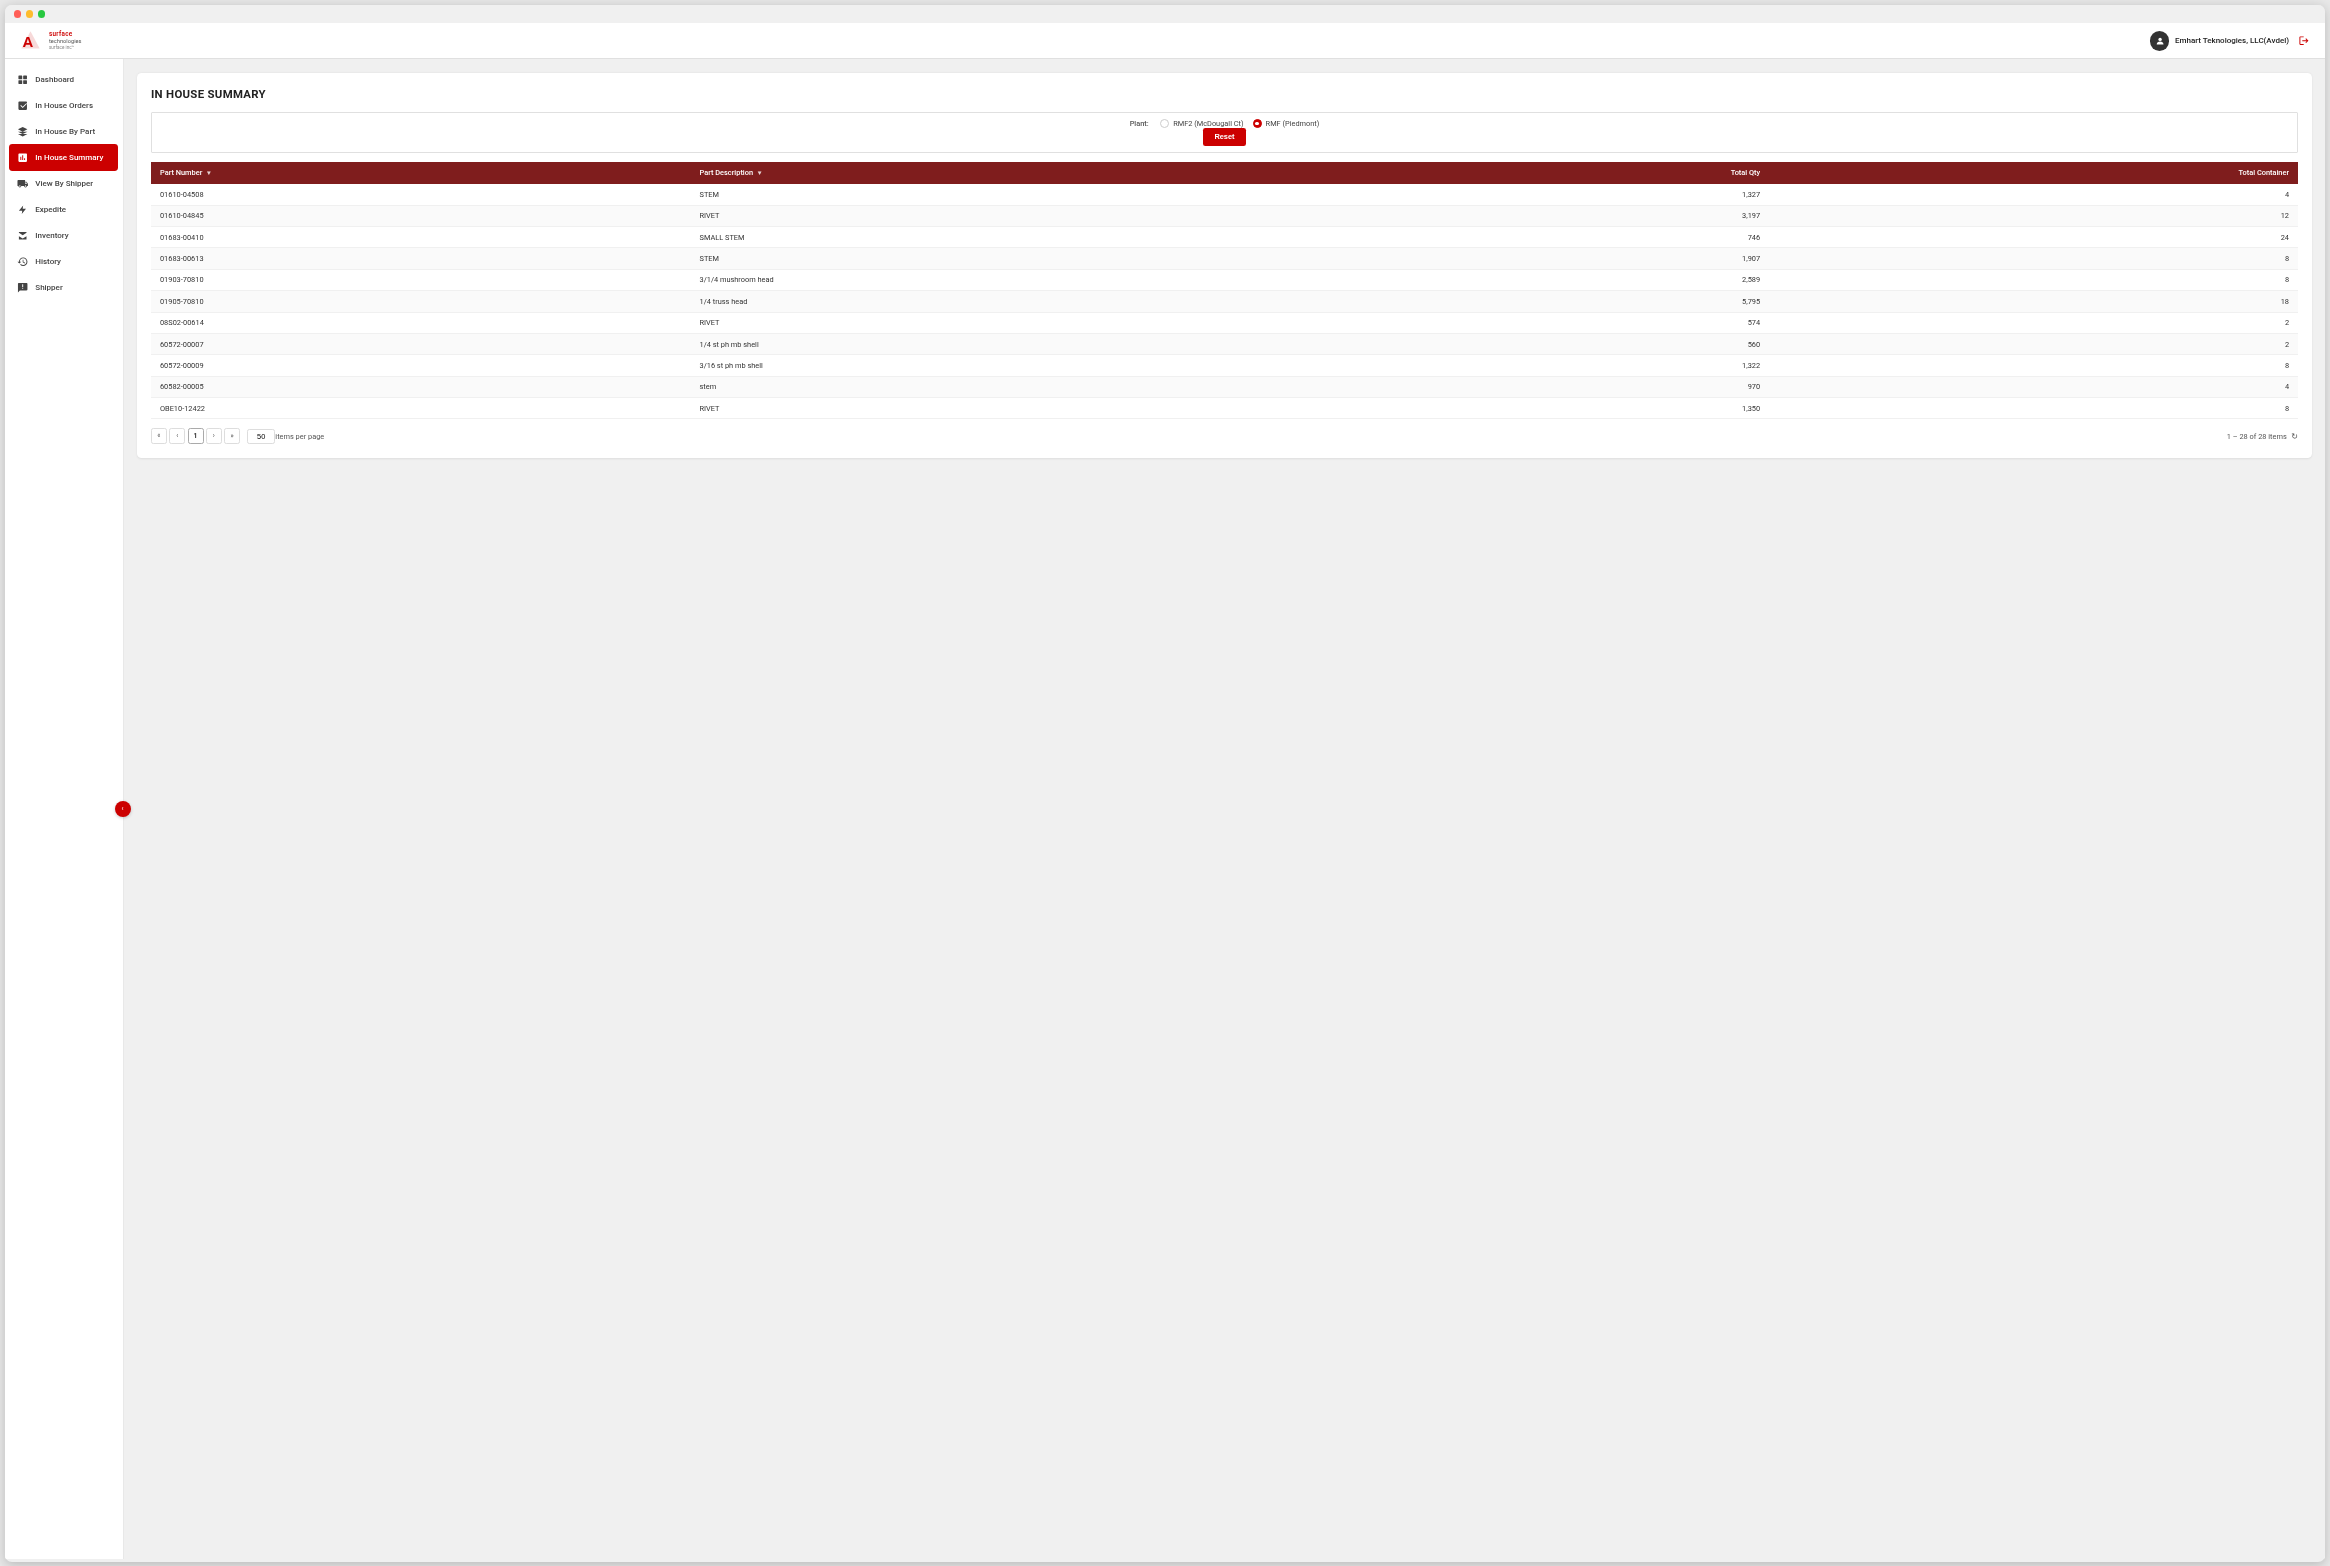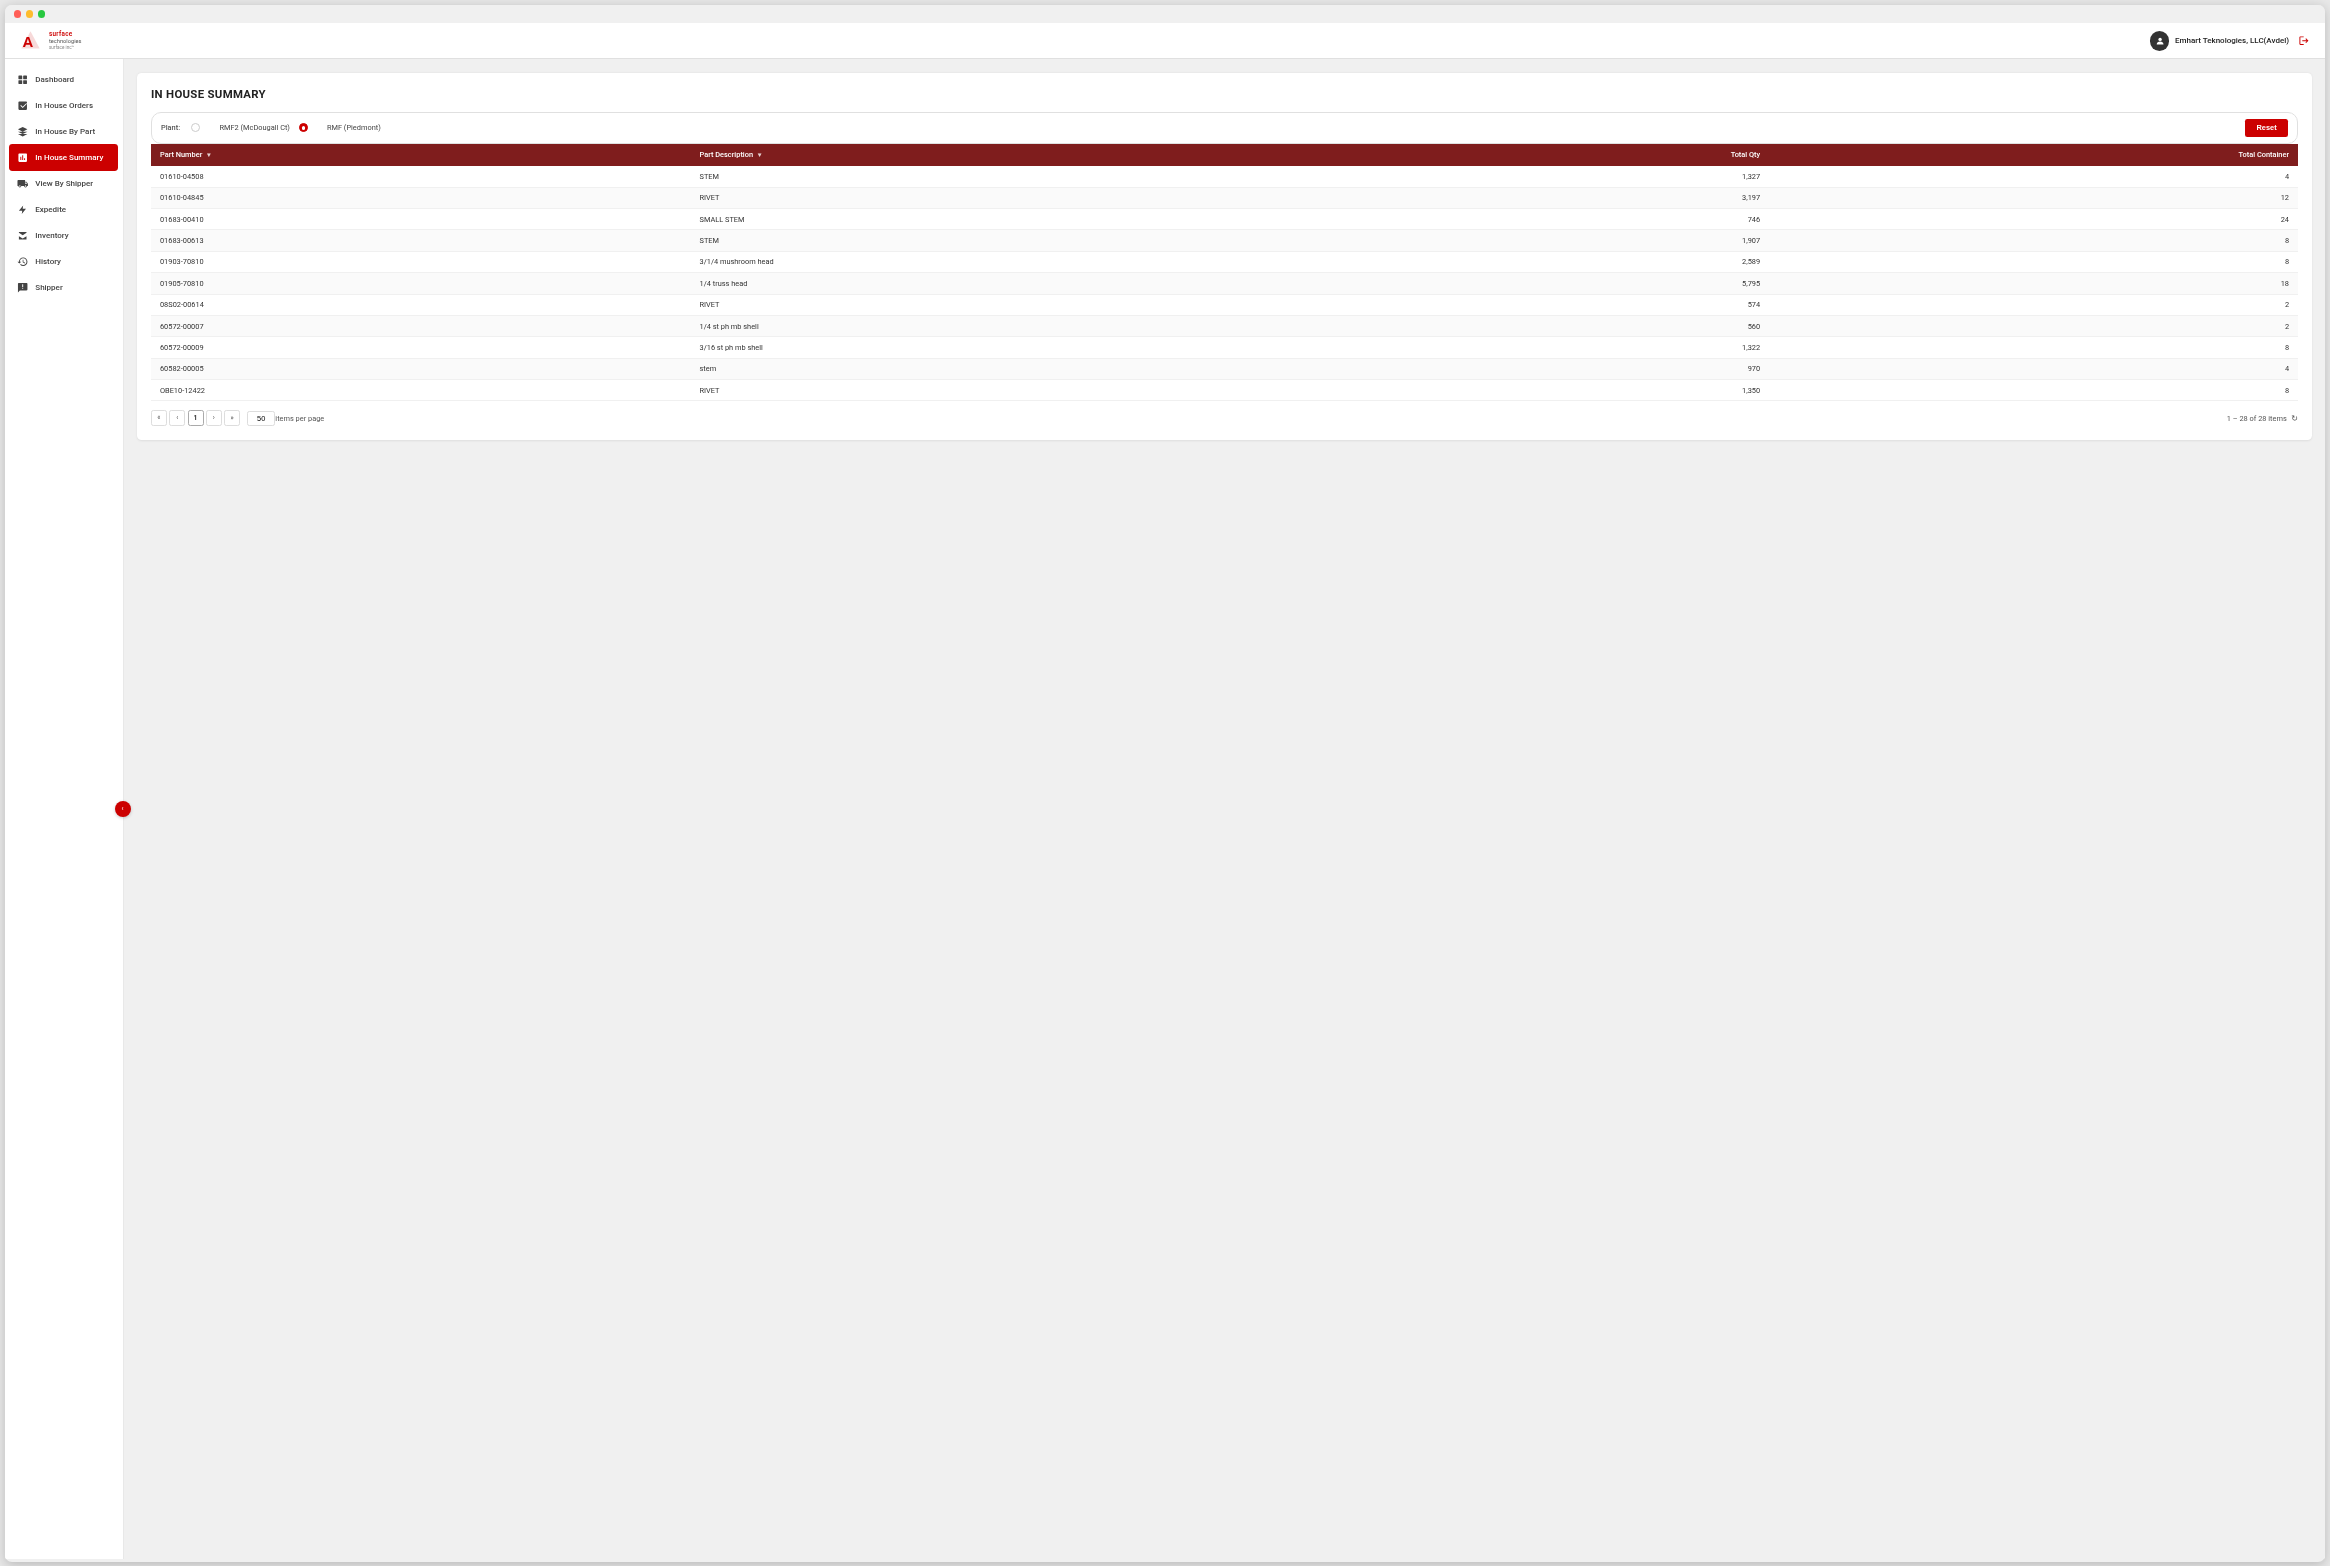--- a/index.html
+++ b/index.html
@@ -36,24 +36,24 @@
     .nav-item { display: flex; align-items: center; gap: 6.8px; padding: 6.8px 11.4px; cursor: pointer; color: #444; font-size: 8px; font-weight: 500; border-radius: 0; transition: background 0.15s; }
     .nav-item.active { background: #c00; color: #fff; border-radius: 3.4px; margin: 0 4.6px; padding: 6.8px 6.8px; }
     .nav-icon { width: 12.5px; height: 12.5px; display: flex; align-items: center; justify-content: center; flex-shrink: 0; }
 
     
     .content-area { flex: 1; background: #f0f0f0; padding: 13.7px; overflow-y: auto; }
     .content-card { background: #fff; border-radius: 4.6px; padding: 13.7px; box-shadow: 0 0.6px 2.3px rgba(0,0,0,0.08); }
     .page-title { font-size: 11.4px; font-weight: 700; color: #222; letter-spacing: 0.3px; margin-bottom: 11.4px; }
 
     
-    .filter-bar { border: 0.6px solid #e0e0e0; border-radius: 10px; padding: 5.7px 9px; display: flex; align-items: center; justify-content: space-between; }
+    .filter-bar { border: 0.6px solid #e0e0e0; border-radius: 1px; padding: 5.7px 9px; margin-bottom: 9px; display: flex; align-items: center; justify-content: space-between; flex-direction: column; }
     .plant-label { font-size: 7.4px; color: #555; font-weight: 500; margin-right: 6.8px; }
     .radio-group { display: flex; align-items: center; gap: 9px; }
-    .radio-option { display: flex; align-items: center; gap: 19px; font-size: 7.4px; color: #444; cursor: pointer; }
+    .radio-option { display: flex; align-items: center; gap: 4px; font-size: 7.4px; color: #444; cursor: pointer; }
     .radio-circle { width: 9px; height: 9px; border-radius: 50%; border: 1.1px solid #ccc; display: flex; align-items: center; justify-content: center; }
     .radio-circle.selected { border-color: #c00; background: #c00; }
     .radio-circle.selected::after { content: ''; width: 3.4px; height: 3.4px; border-radius: 50%; background: #fff; }
     .reset-btn { background: #c00; color: #fff; border: none; padding: 4.6px 11.4px; border-radius: 2.3px; font-size: 7.4px; font-weight: 600; cursor: pointer; }
 
     
     .data-table { width: 100%; border-collapse: collapse; }
     .data-table thead tr { background: #7f1d1d; color: #fff; }
     .data-table thead th { padding: 6.8px 9px; font-size: 7.4px; font-weight: 500; text-align: left; }
     .data-table thead th.right { text-align: right; }

